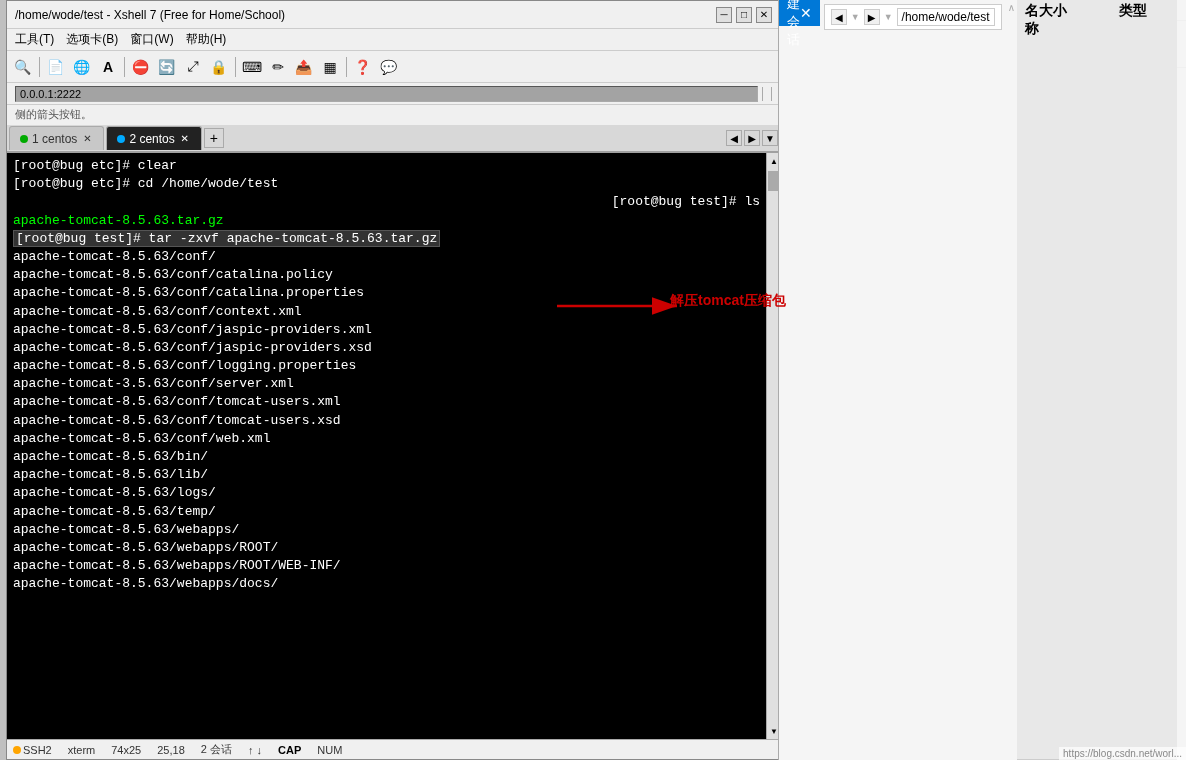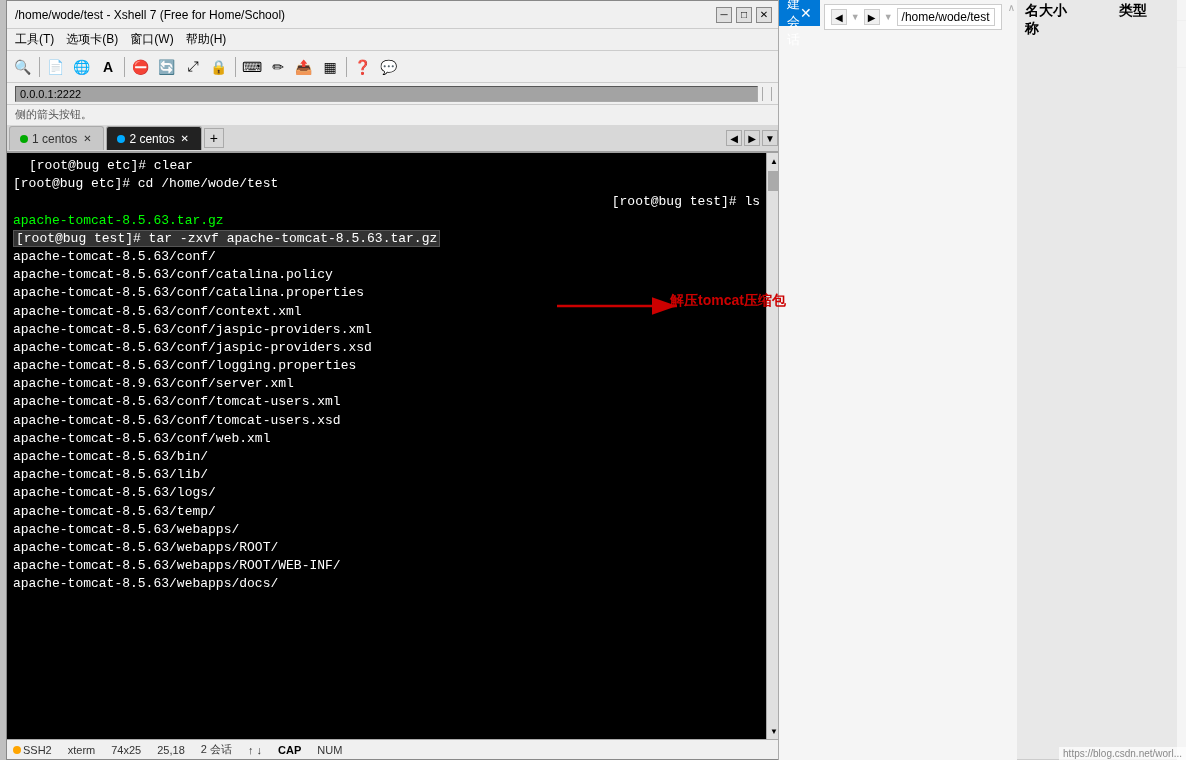--- a/index.html
+++ b/index.html
@@ -378,33 +378,33 @@
     <div class="tab-nav">
       <div class="tab-nav-btn">◀</div>
       <div class="tab-nav-btn">▶</div>
       <div class="tab-nav-btn">▼</div>
     </div>
   </div>
 
   <div class="terminal-container">
     <div class="terminal" id="terminal-area">
 
-    <div class="terminal-line" style="color: rgb(255, 255, 255); margin-left: 16px;">[root@bug etc]# clear</div>
+    <div class="terminal-line" style="color: rgb(255, 255, 255);">[root@bug etc]# clear</div>
         <div class="terminal-line" style="color: rgb(255, 255, 255);">[root@bug etc]# cd /home/wode/test</div>
         <div class="terminal-line" style="color: rgb(255, 255, 255); text-align: right;">[root@bug test]# ls</div>
         <div class="terminal-line" style="color: rgb(0, 255, 0);">apache-tomcat-8.5.63.tar.gz</div>
         <div class="terminal-line"><span style="background:#333;border:1px solid #555;padding:0 2px;">[root@bug test]# tar -zxvf apache-tomcat-8.5.63.tar.gz</span></div>
         <div class="terminal-line" style="color: rgb(255, 255, 255);">apache-tomcat-8.5.63/conf/</div>
         <div class="terminal-line" style="color: rgb(255, 255, 255);">apache-tomcat-8.5.63/conf/catalina.policy</div>
         <div class="terminal-line" style="color: rgb(255, 255, 255);">apache-tomcat-8.5.63/conf/catalina.properties</div>
         <div class="terminal-line" style="color: rgb(255, 255, 255);">apache-tomcat-8.5.63/conf/context.xml</div>
         <div class="terminal-line" style="color: rgb(255, 255, 255);">apache-tomcat-8.5.63/conf/jaspic-providers.xml</div>
         <div class="terminal-line" style="color: rgb(255, 255, 255);">apache-tomcat-8.5.63/conf/jaspic-providers.xsd</div>
         <div class="terminal-line" style="color: rgb(255, 255, 255);">apache-tomcat-8.5.63/conf/logging.properties</div>
-        <div class="terminal-line" style="color: rgb(255, 255, 255);">apache-tomcat-8.9.63/conf/server.xml</div>
+        <div class="terminal-line" style="color: rgb(255, 255, 255);">apache-tomcat-3.5.63/conf/server.xml</div>
         <div class="terminal-line" style="color: rgb(255, 255, 255);">apache-tomcat-8.5.63/conf/tomcat-users.xml</div>
         <div class="terminal-line" style="color: rgb(255, 255, 255);">apache-tomcat-8.5.63/conf/tomcat-users.xsd</div>
         <div class="terminal-line" style="color: rgb(255, 255, 255);">apache-tomcat-8.5.63/conf/web.xml</div>
         <div class="terminal-line" style="color: rgb(255, 255, 255);">apache-tomcat-8.5.63/bin/</div>
         <div class="terminal-line" style="color: rgb(255, 255, 255);">apache-tomcat-8.5.63/lib/</div>
         <div class="terminal-line" style="color: rgb(255, 255, 255);">apache-tomcat-8.5.63/logs/</div>
         <div class="terminal-line" style="color: rgb(255, 255, 255);">apache-tomcat-8.5.63/temp/</div>
         <div class="terminal-line" style="color: rgb(255, 255, 255);">apache-tomcat-8.5.63/webapps/</div>
         <div class="terminal-line" style="color: rgb(255, 255, 255);">apache-tomcat-8.5.63/webapps/ROOT/</div>
         <div class="terminal-line" style="color: rgb(255, 255, 255);">apache-tomcat-8.5.63/webapps/ROOT/WEB-INF/</div>

